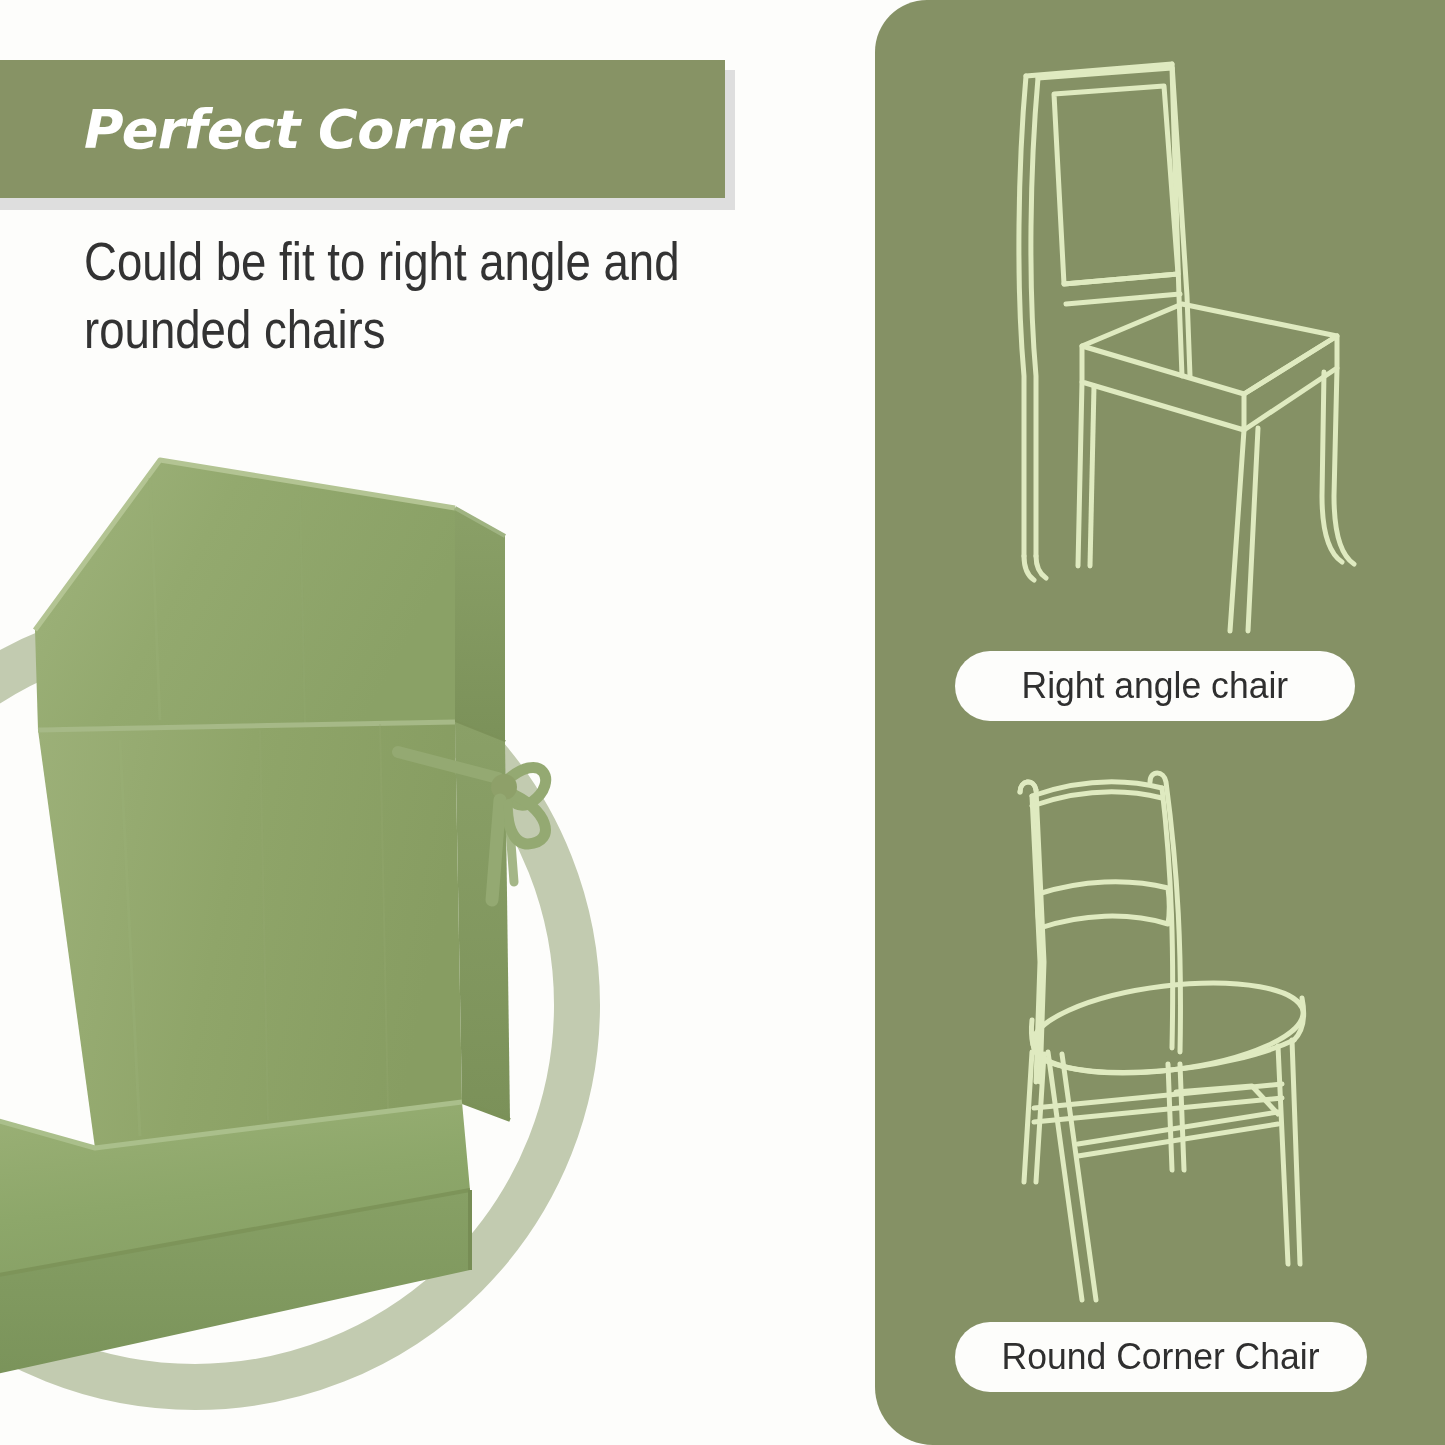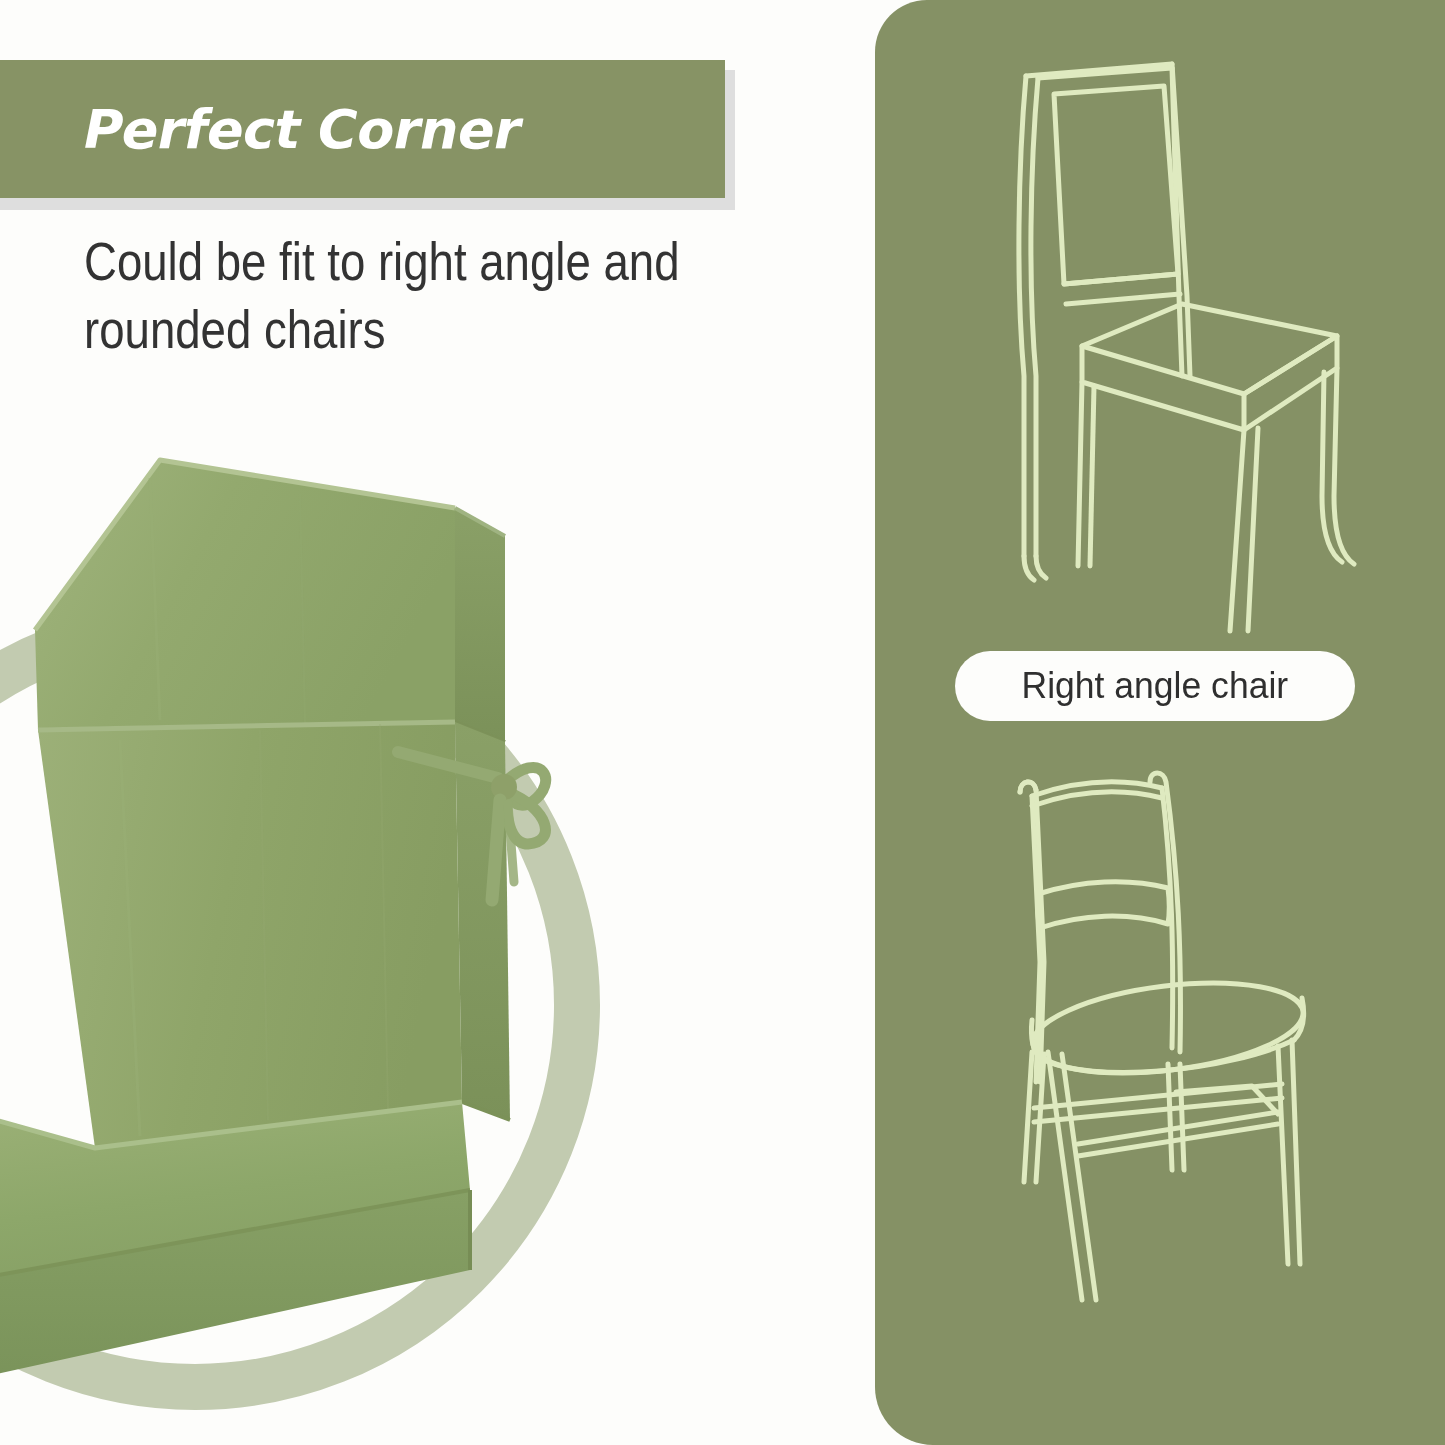--- a/index.html
+++ b/index.html
@@ -308,15 +308,18 @@
 
           <path d="M52,356 L300,332"></path>
           <path d="M52,370 L300,346"></path>
           <path d="M96,392 L296,360"></path>
           <path d="M96,404 L296,372"></path>
           <path d="M194,340 L270,334 L296,362"></path>
         </g>
       </svg>
     </div>
 
+    <div class="pill pill-round">
+      <span class="pill-label">Round Corner Chair</span>
+    </div>
   </div>
 
 </div>
 
 </body></html>

